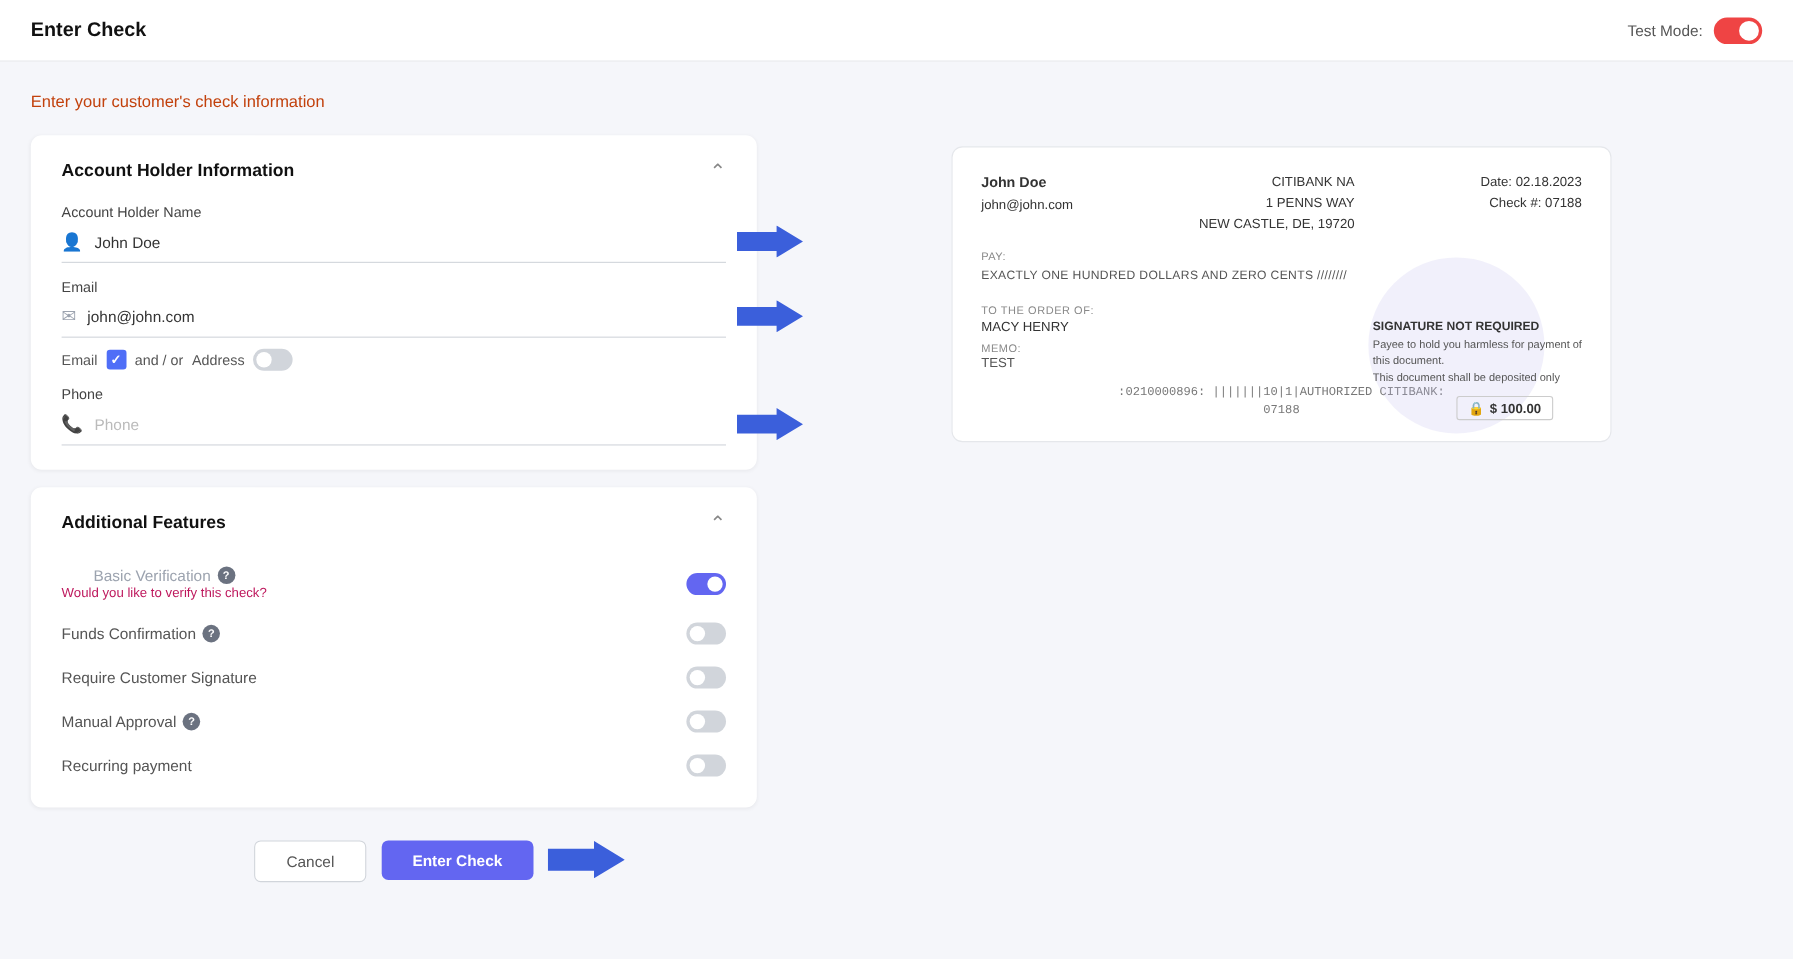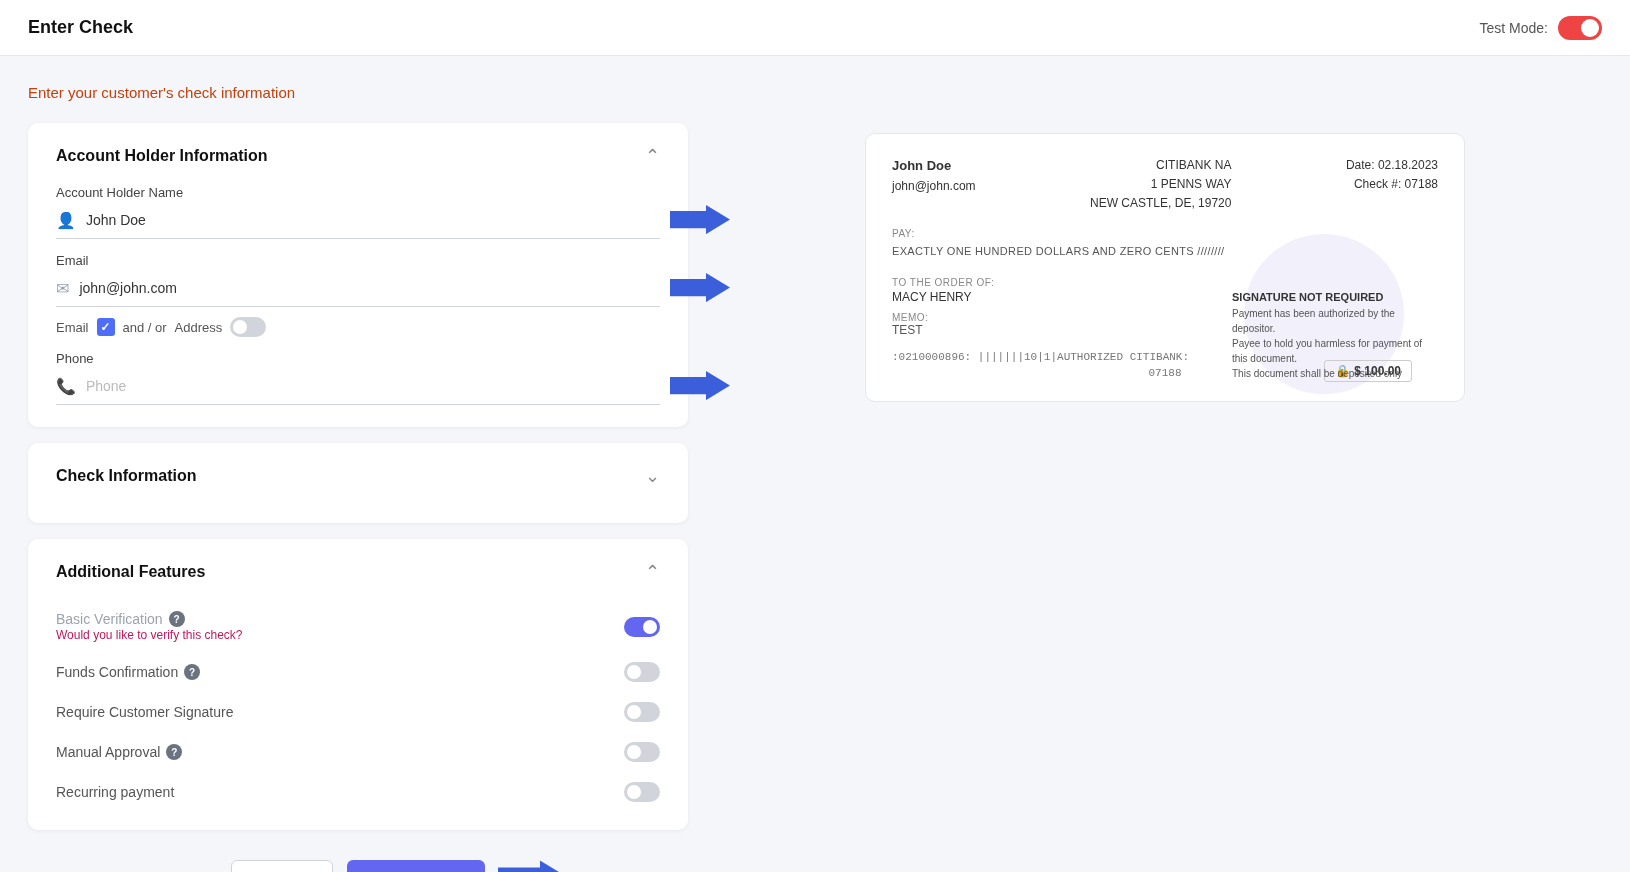--- a/index.html
+++ b/index.html
@@ -224,20 +224,21 @@
       cursor: pointer;
     }
     .verify-sub {
       font-size: 12px;
       color: #be185d;
       margin-top: 1px;
     }
     .feature-group {
       display: flex;
       flex-direction: column;
+      align-items: center;
     }
     
     .check-preview {
       background: #fff;
       border: 1.5px solid #e5e7eb;
       border-radius: 10px;
       width: 600px;
       padding: 22px 26px 22px 26px;
       position: relative;
       font-size: 12px;
@@ -299,29 +300,29 @@
     .check-memo {
       margin-bottom: 8px;
     }
     .check-memo-value {
       font-size: 12px;
       color: #555;
     }
     .check-routing-row {
       display: flex;
       align-items: center;
-      justify-content: flex-start;
+      justify-content: center;
       margin-top: 14px;
       font-size: 11px;
       color: #777;
       font-family: 'Courier New', monospace;
     }
     .check-sig-box {
       position: absolute;
-      right: 32px;
+      right: 16px;
       top: 155px;
       width: 200px;
       font-size: 10px;
       color: #555;
       line-height: 1.5;
     }
     .check-sig-title {
       font-weight: 700;
       font-size: 11px;
       color: #333;
@@ -441,26 +442,20 @@
           <span class="input-icon">📞</span>
           <input type="text" placeholder="Phone" style="">
           <div class="arrow-indicator">
             <svg viewBox="0 0 70 34" class="arrow-svg">
               <polygon points="0,7 42,7 42,0 70,17 42,34 42,27 0,27" fill="#3b5fdb"></polygon>
             </svg>
           </div>
         </div>
       </div>
 
-      <div class="section">
-        <div class="section-header">
-          <span class="section-title">Check Information</span>
-          <span class="chevron">⌄</span>
-        </div>
-      </div>
 
       <div class="section">
         <div class="section-header">
           <span class="section-title">Additional Features</span>
           <span class="chevron">⌃</span>
         </div>
 
         <div class="features-row">
           <div class="feature-group">
             <div class="features-row-label muted">
@@ -554,21 +549,20 @@
           </div>
         </div>
 
         <div class="check-to-order">
           <div class="check-label">TO THE ORDER OF:</div>
           <div class="check-to-name">MACY HENRY</div>
         </div>
 
         <div class="check-sig-box">
           <div class="check-sig-title">SIGNATURE NOT REQUIRED</div>
-          <div>Payment has been authorized by the depositor.</div>
           <div>Payee to hold you harmless for payment of this document.</div>
           <div>This document shall be deposited only</div>
         </div>
 
         <div class="check-memo">
           <div class="check-label">MEMO:</div>
           <div class="check-memo-value">TEST</div>
         </div>
 
         <div class="check-routing-row">

